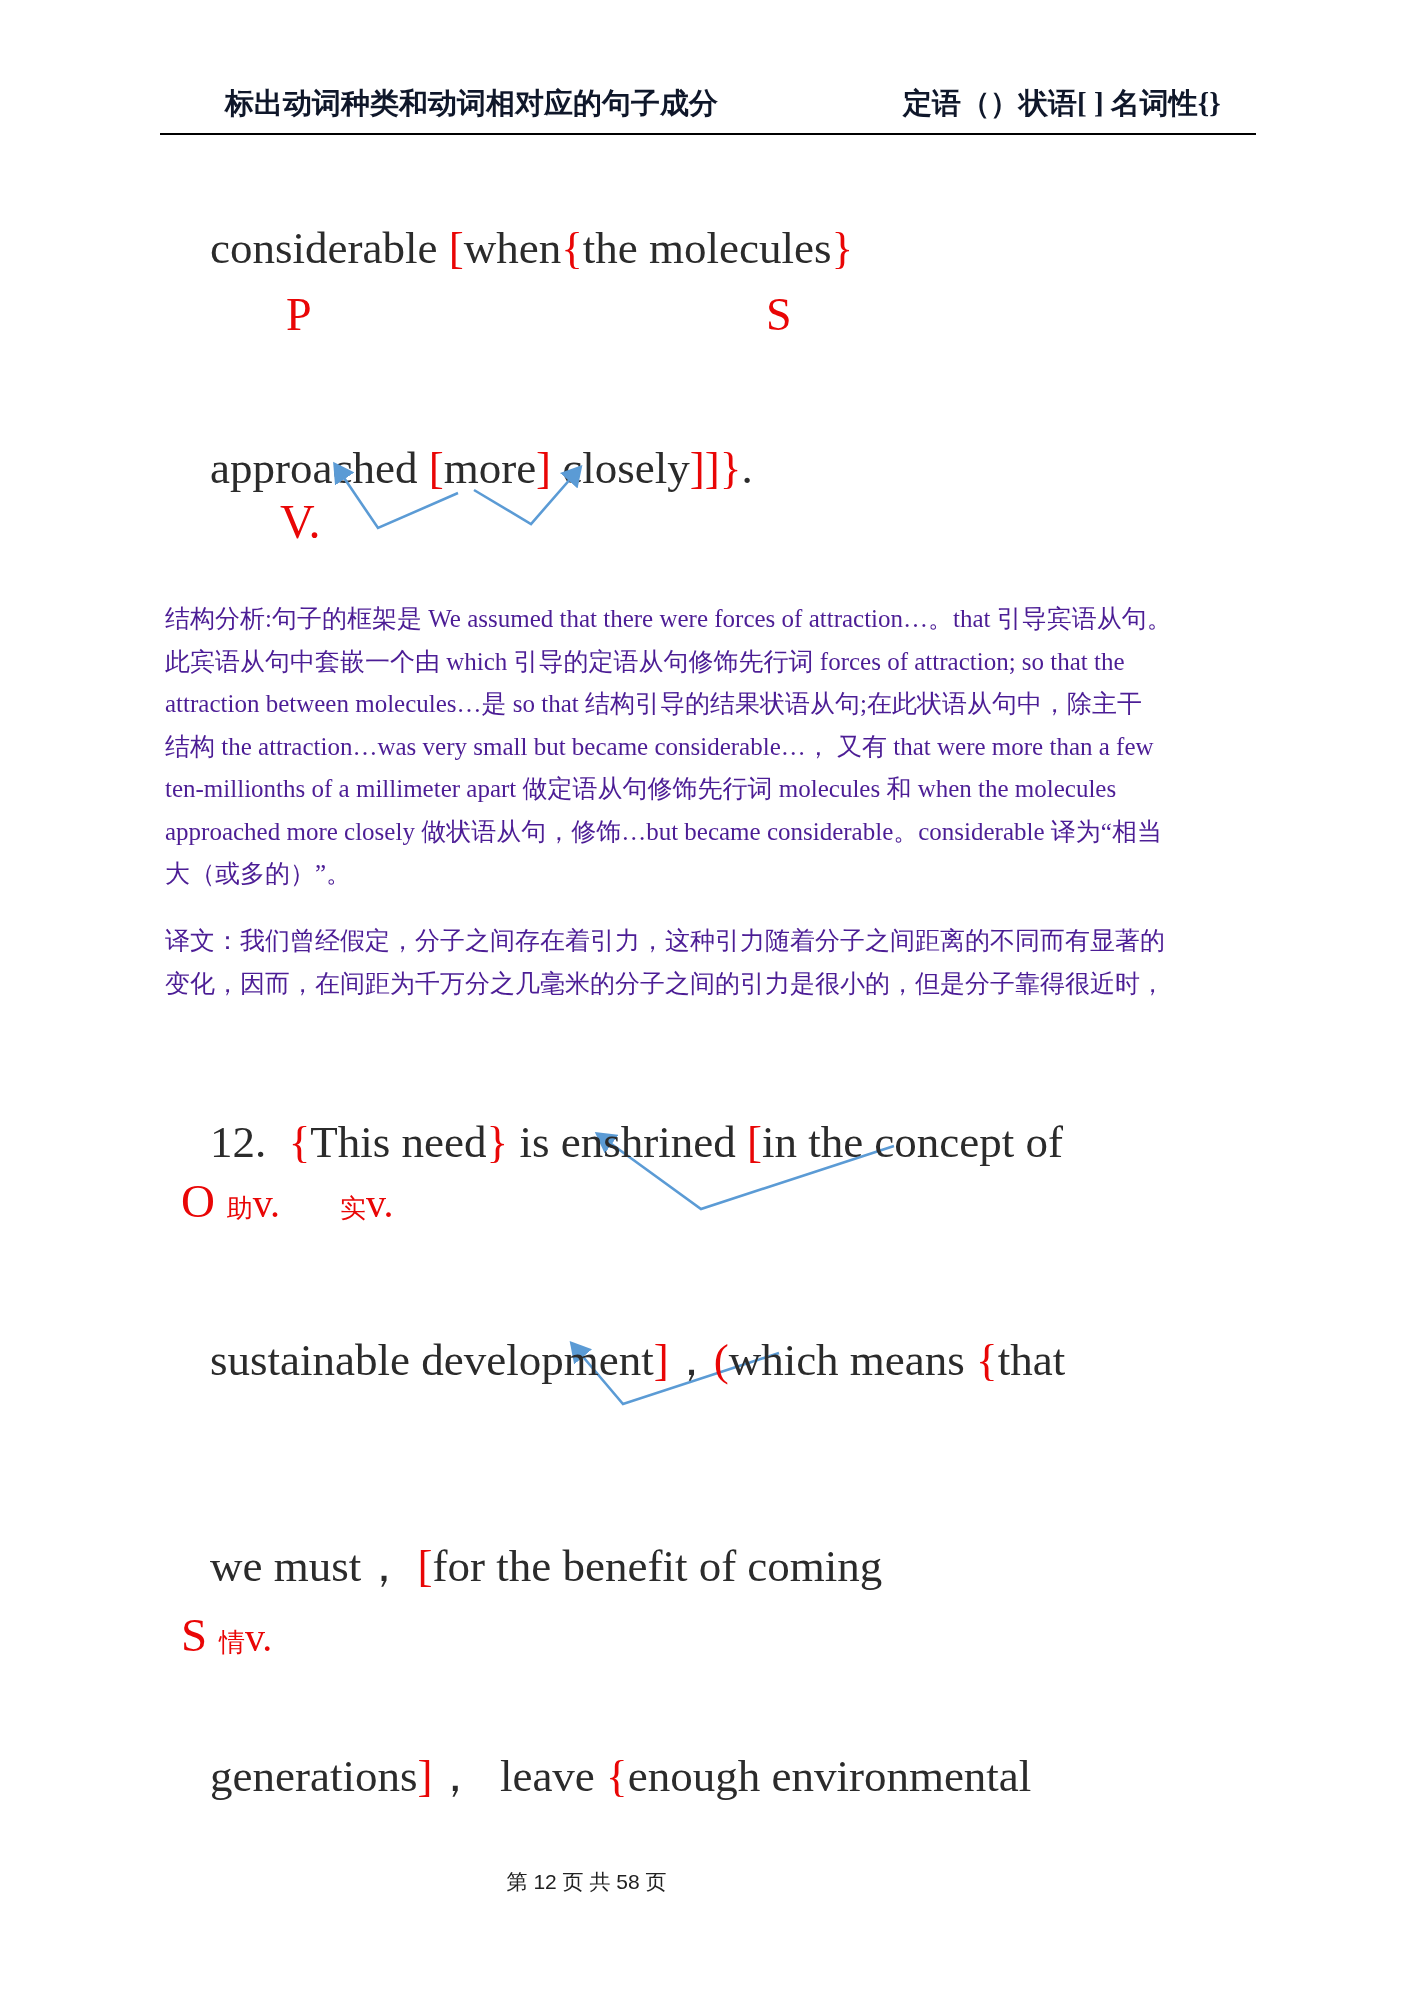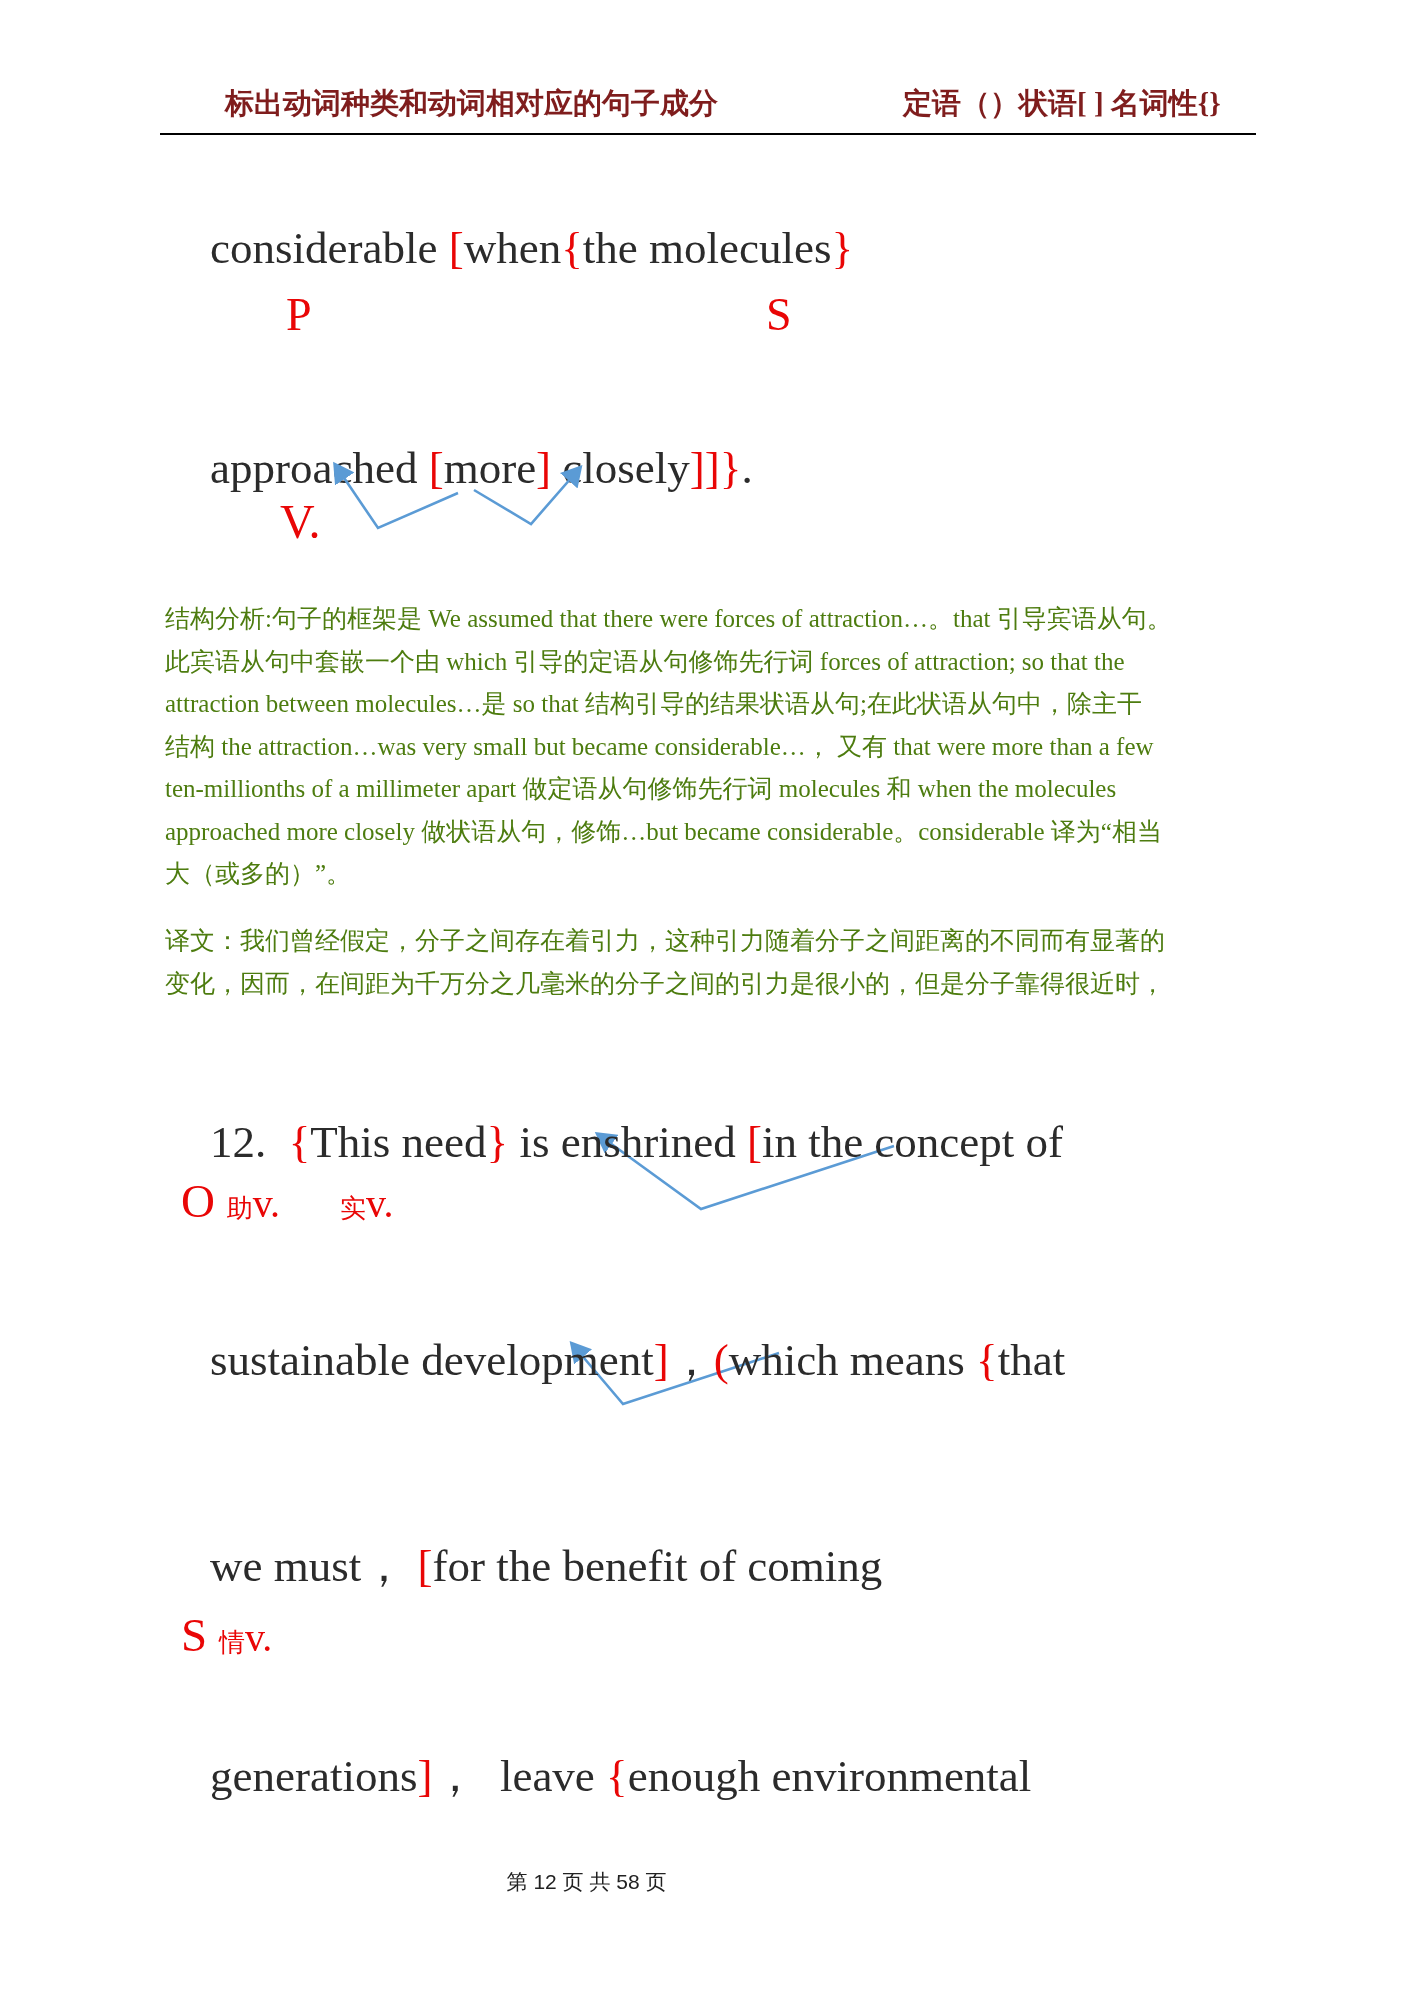--- a/index.html
+++ b/index.html
@@ -1,30 +1,30 @@
 <!DOCTYPE html>
 <html><head>
 <meta charset="utf-8">
 <style>
   html,body{margin:0;padding:0;background:#ffffff;}
   .page{position:relative;width:1414px;height:1999px;background:#ffffff;overflow:hidden;
         font-family:"Liberation Serif",serif;color:#1f1f1f;}
   .abs{position:absolute;}
-  .hdr{font-weight:bold;font-size:29px;color:#7f1d1d;white-space:pre;}
+  .hdr{font-weight:bold;font-size:29px;color:#0f172a;white-space:pre;}
   .rule{height:2px;background:#000;}
   .bigline{font-size:45px;color:#2b2b2b;white-space:pre;letter-spacing:0;}
   .bigline .k{color:#2b2b2b;}
   .bigline .r{color:#e90606;}
   .labelrow{white-space:pre;color:#e90606;}
   .labelrow .R{font-size:47px;color:#e90606;}
   .labelrow .s{font-size:26px;color:#e90606;}
   .labelrow .V{font-size:40px;color:#e90606;}
   .plabel{font-size:46px;color:#e90606;}
   .vlabel{font-size:48px;color:#e90606;}
-  .para{font-size:25px;line-height:42.5px;color:#4d7c0f;width:1100px;}
+  .para{font-size:25px;line-height:42.5px;color:#4c1d95;width:1100px;}
   .para .pline{white-space:pre-wrap;}
   .footer{width:1173px;text-align:center;font-family:"Liberation Sans",sans-serif;
           font-size:21px;color:#222;white-space:pre;}
   svg.arrows{position:absolute;left:0;top:0;pointer-events:none;}
 </style>
 </head>
 <body>
 
 <div class="page">
 

